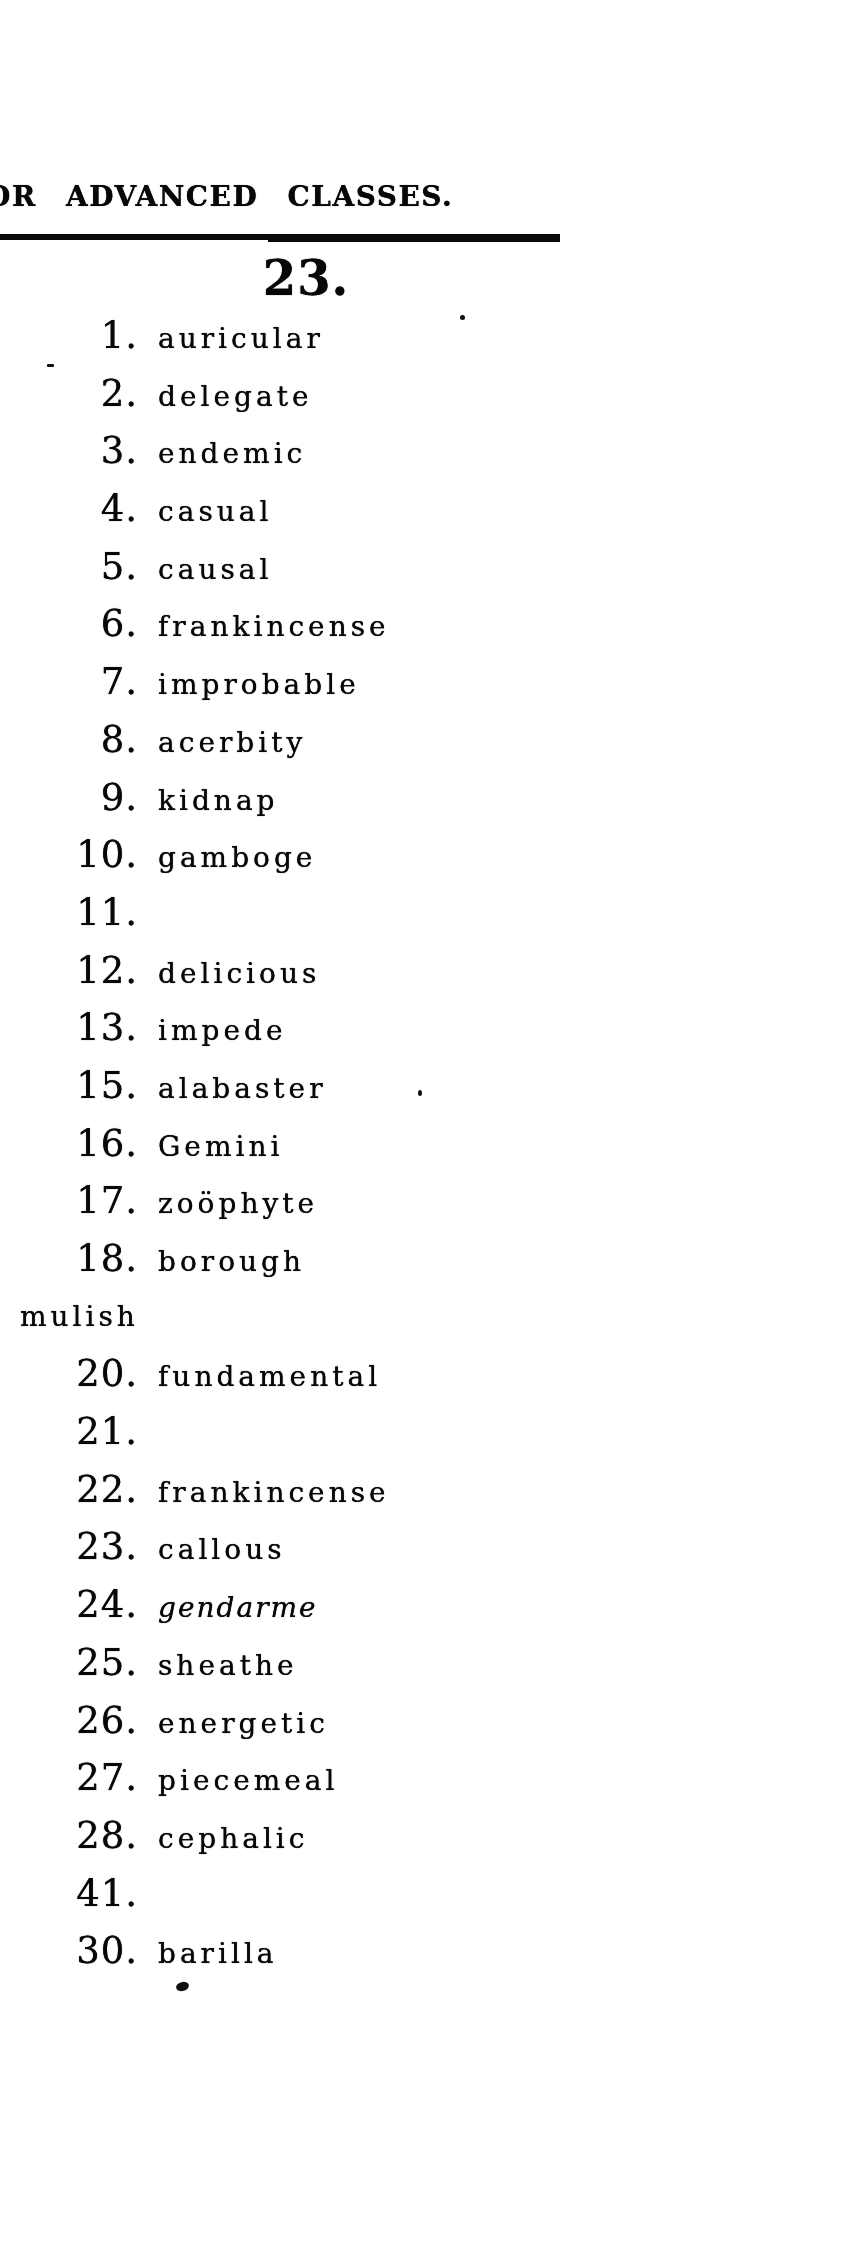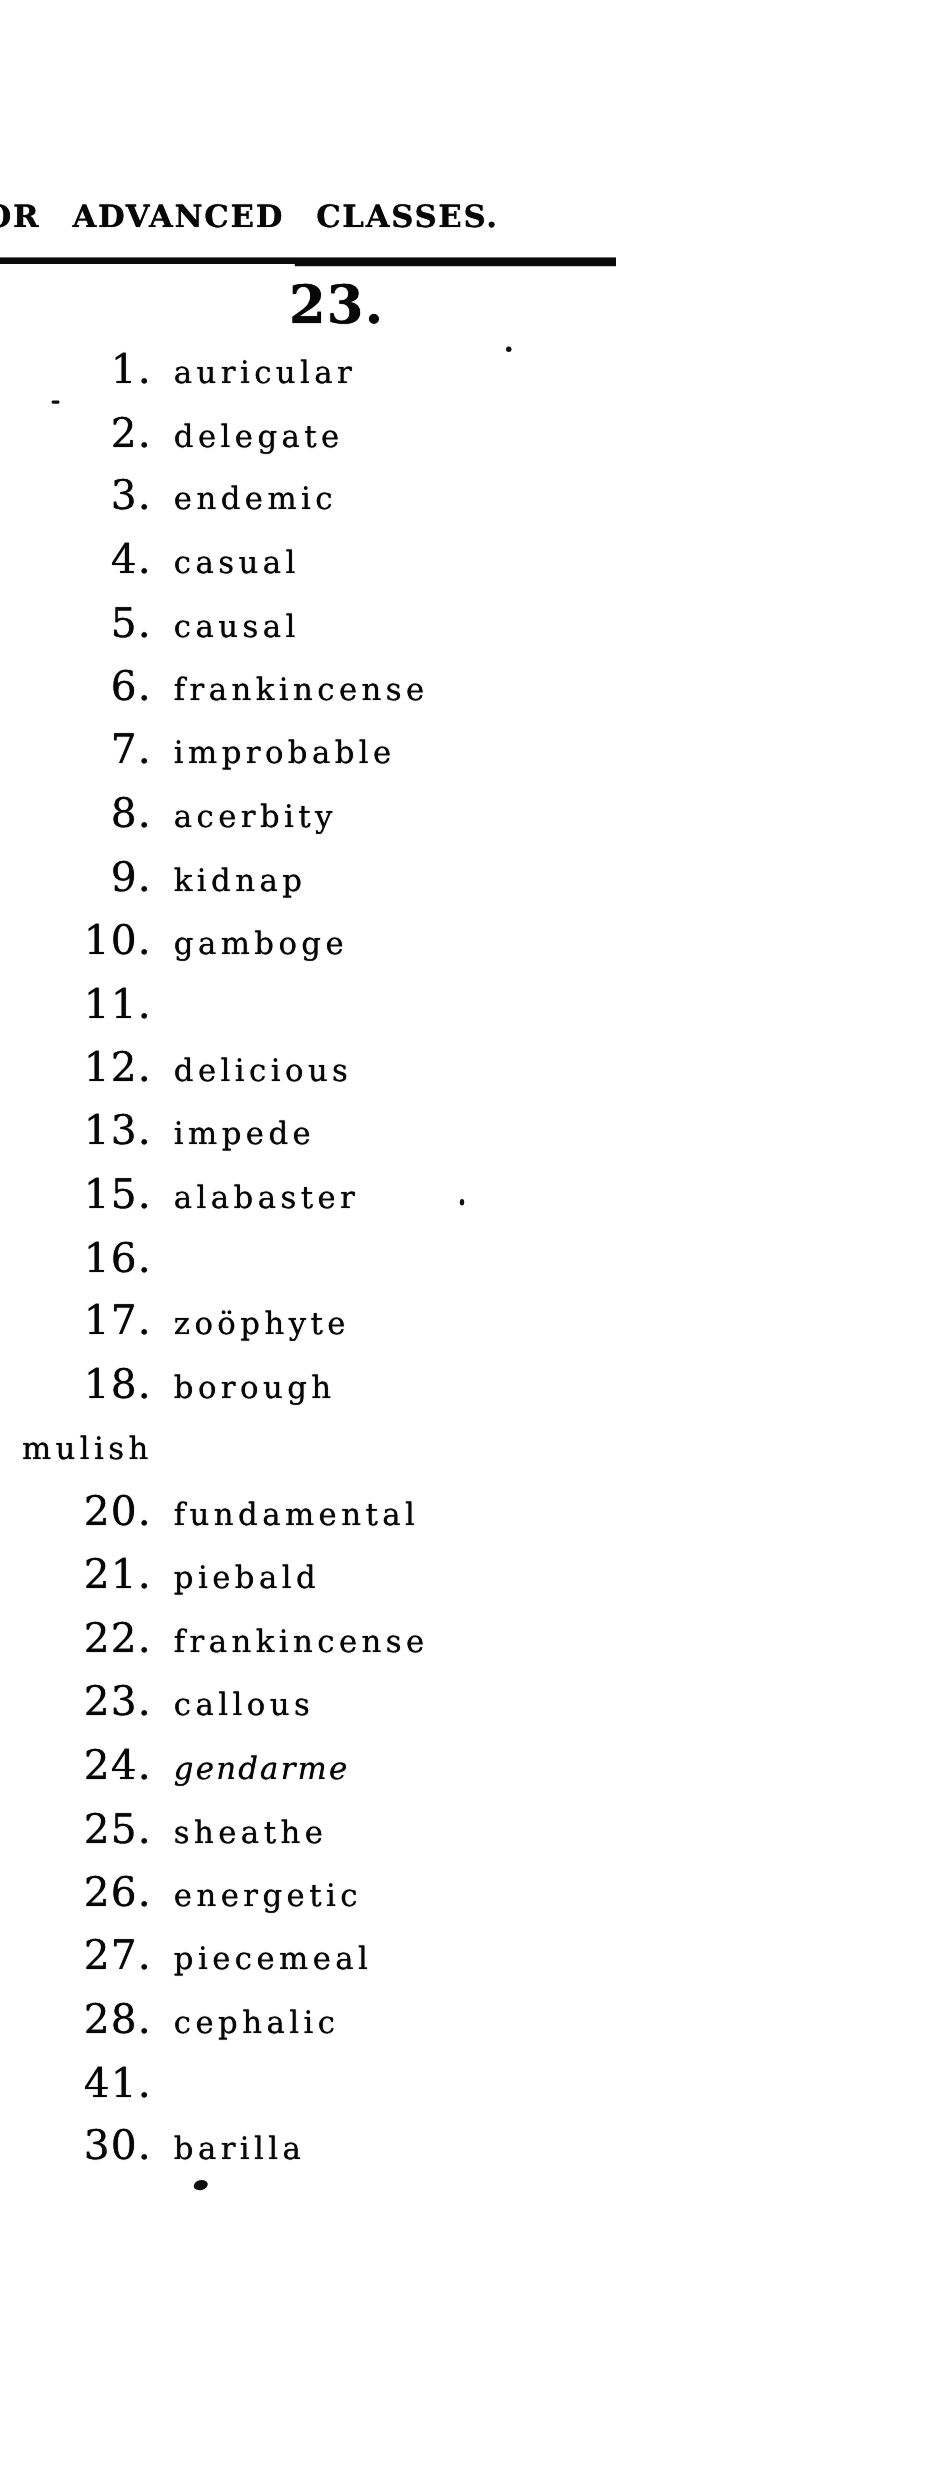--- a/index.html
+++ b/index.html
@@ -157,39 +157,39 @@
       <li class="row">
         <span class="num">13.</span>
         <span class="word">impede</span>
       </li>
       <li class="row">
         <span class="num">15.</span>
         <span class="word">alabaster</span>
       </li>
       <li class="row">
         <span class="num">16.</span>
+        <span class="word">Gemini</span>
       </li>
       <li class="row">
         <span class="num">17.</span>
         <span class="word">zoöphyte</span>
       </li>
       <li class="row">
         <span class="num">18.</span>
         <span class="word">borough</span>
       </li>
       <li class="row">
         <span class="word">mulish</span>
       </li>
       <li class="row">
         <span class="num">20.</span>
         <span class="word">fundamental</span>
       </li>
       <li class="row">
         <span class="num">21.</span>
-        <span class="word">piebald</span>
       </li>
       <li class="row">
         <span class="num">22.</span>
         <span class="word">frankincense</span>
       </li>
       <li class="row">
         <span class="num">23.</span>
         <span class="word">callous</span>
       </li>
       <li class="row">

